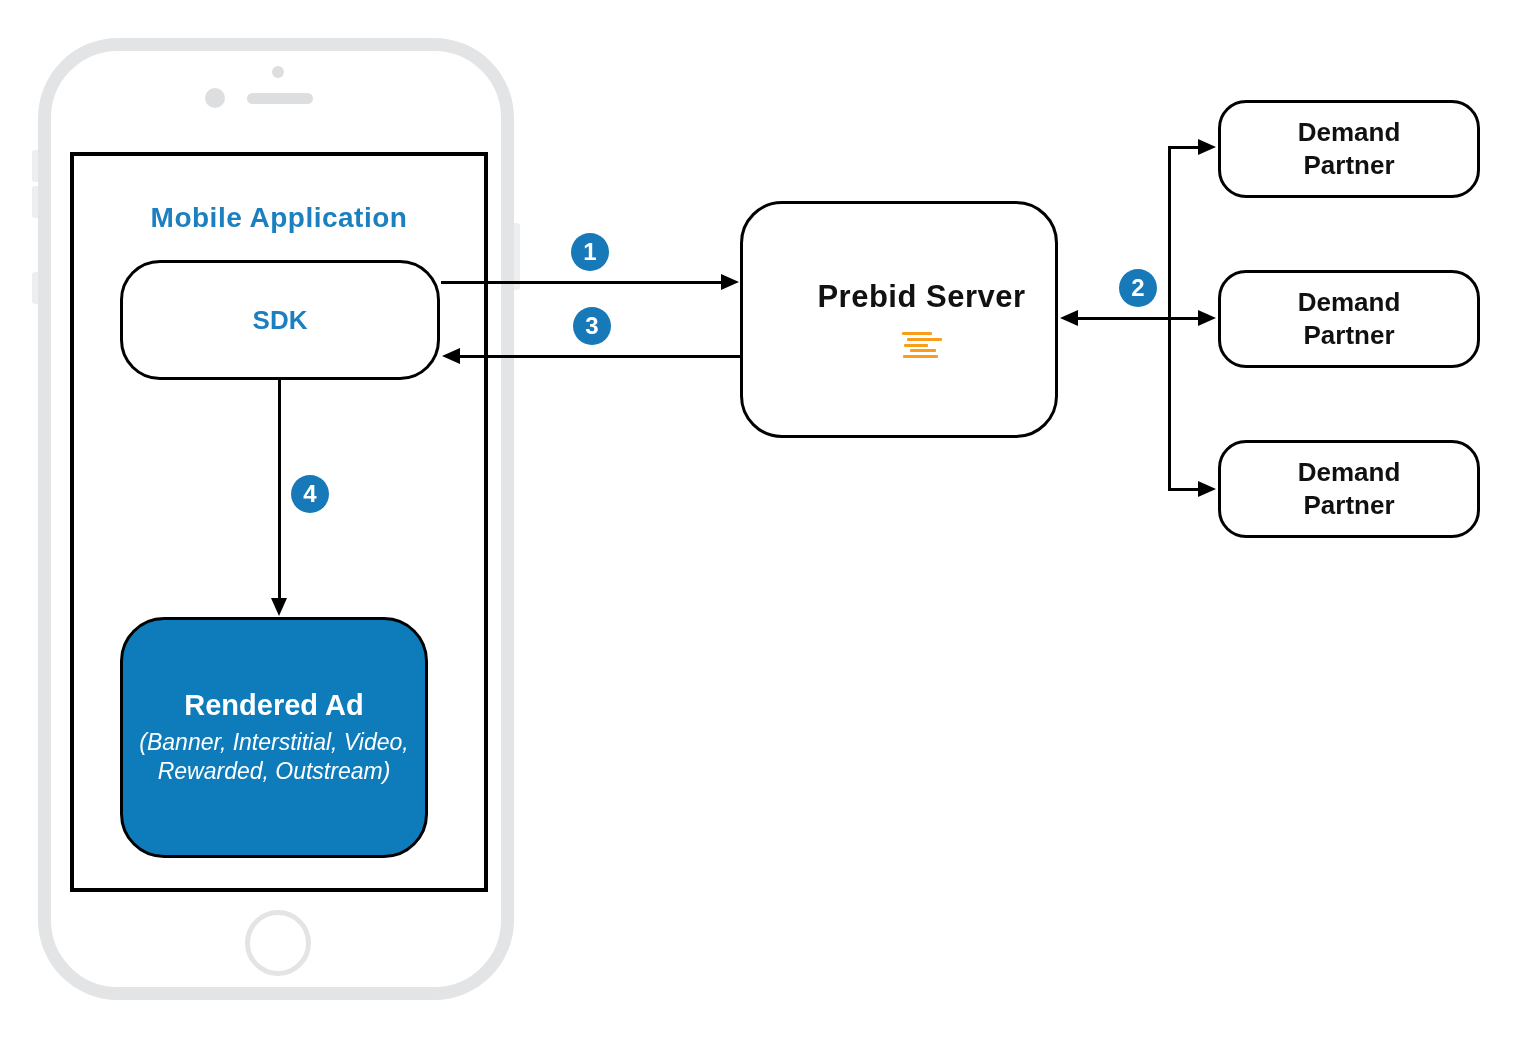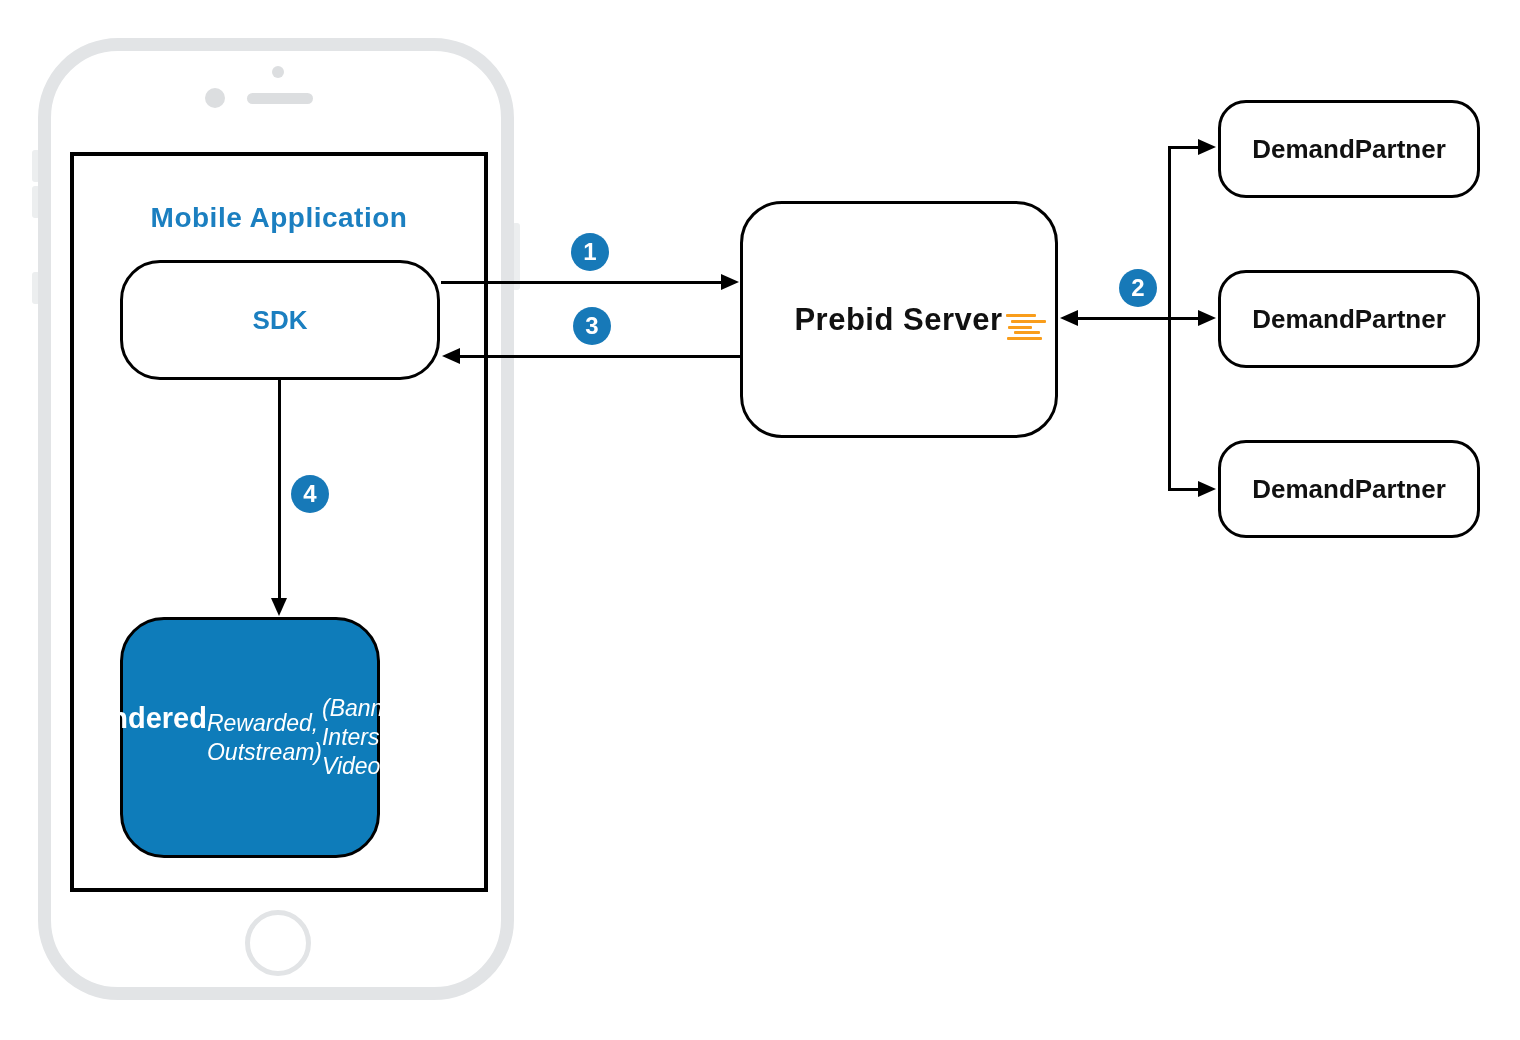--- a/index.html
+++ b/index.html
@@ -25,29 +25,29 @@
     position:absolute;left:70px;top:152px;width:418px;height:740px;
     border:4px solid #000;background:#ffffff;box-sizing:border-box;
   }
   .app-title{
     position:absolute;left:70px;top:190px;width:418px;text-align:center;
     font-size:28px;font-weight:bold;color:#1b7fc0;letter-spacing:.5px;margin-top:12px;
   }
   
   .node{
     position:absolute;border:3px solid #000;background:#ffffff;box-sizing:border-box;
-    display:flex;flex-direction:row;align-items:center;justify-content:center;
+    display:flex;flex-direction:column;align-items:center;justify-content:center;text-align:center;
   }
   .sdk-box{left:120px;top:260px;width:320px;height:120px;border-radius:40px;}
   .sdk-box .line{font-size:26px;font-weight:bold;color:#1b7fc0;line-height:33px;}
   .server-box{left:740px;top:201px;width:318px;height:237px;border-radius:42px;padding-left:45px;}
   .server-label{font-size:31px;font-weight:bold;color:#111;letter-spacing:.5px;}
   .prebid-logo{position:relative;width:46px;height:32px;margin-top:14px;}
   .prebid-logo .bar{position:absolute;height:3px;background:#f99d1b;border-radius:1px;}
-  .ad-box{left:120px;top:617px;width:260px;height:241px;border-radius:44px;background:#0e7cba;}
+  .ad-box{left:120px;top:617px;width:308px;height:241px;border-radius:44px;background:#0e7cba;}
   .ad-title{font-size:29px;font-weight:bold;color:#ffffff;margin-bottom:6px;}
   .ad-sub{font-size:23px;font-style:italic;color:#ffffff;line-height:29px;}
   .dp-box{left:1218px;width:262px;height:98px;border-radius:28px;}
   .dp-box .line{font-size:26px;font-weight:bold;color:#111;line-height:33px;}
   
   .hline,.vline{position:absolute;background:#000;}
   .hline{height:3px;}
   .vline{width:3px;}
   .arr{position:absolute;width:0;height:0;}
   .arr-right{border-top:8px solid transparent;border-bottom:8px solid transparent;border-left:18px solid #000;}
@@ -76,22 +76,22 @@
 
   <div class="app-frame"></div>
   <div class="app-title">Mobile Application</div>
 
   <div class="node sdk-box">
     <div class="line">SDK</div>
   </div>
 
   <div class="node ad-box">
     <div class="ad-title">Rendered Ad</div>
+    <div class="ad-sub">(Banner, Interstitial, Video,</div>
     <div class="ad-sub">Rewarded, Outstream)</div>
-    <div class="ad-sub">(Banner, Interstitial, Video,</div>
   </div>
 
   <div class="node server-box">
     <div class="server-label">Prebid Server</div>
     <div class="prebid-logo">
       <div class="bar" style="left:3px;top:3px;width:30px;"></div>
       <div class="bar" style="left:8px;top:9px;width:35px;"></div>
       <div class="bar" style="left:5px;top:15px;width:24px;"></div>
       <div class="bar" style="left:11px;top:20px;width:26px;"></div>
       <div class="bar" style="left:4px;top:26px;width:35px;"></div>

